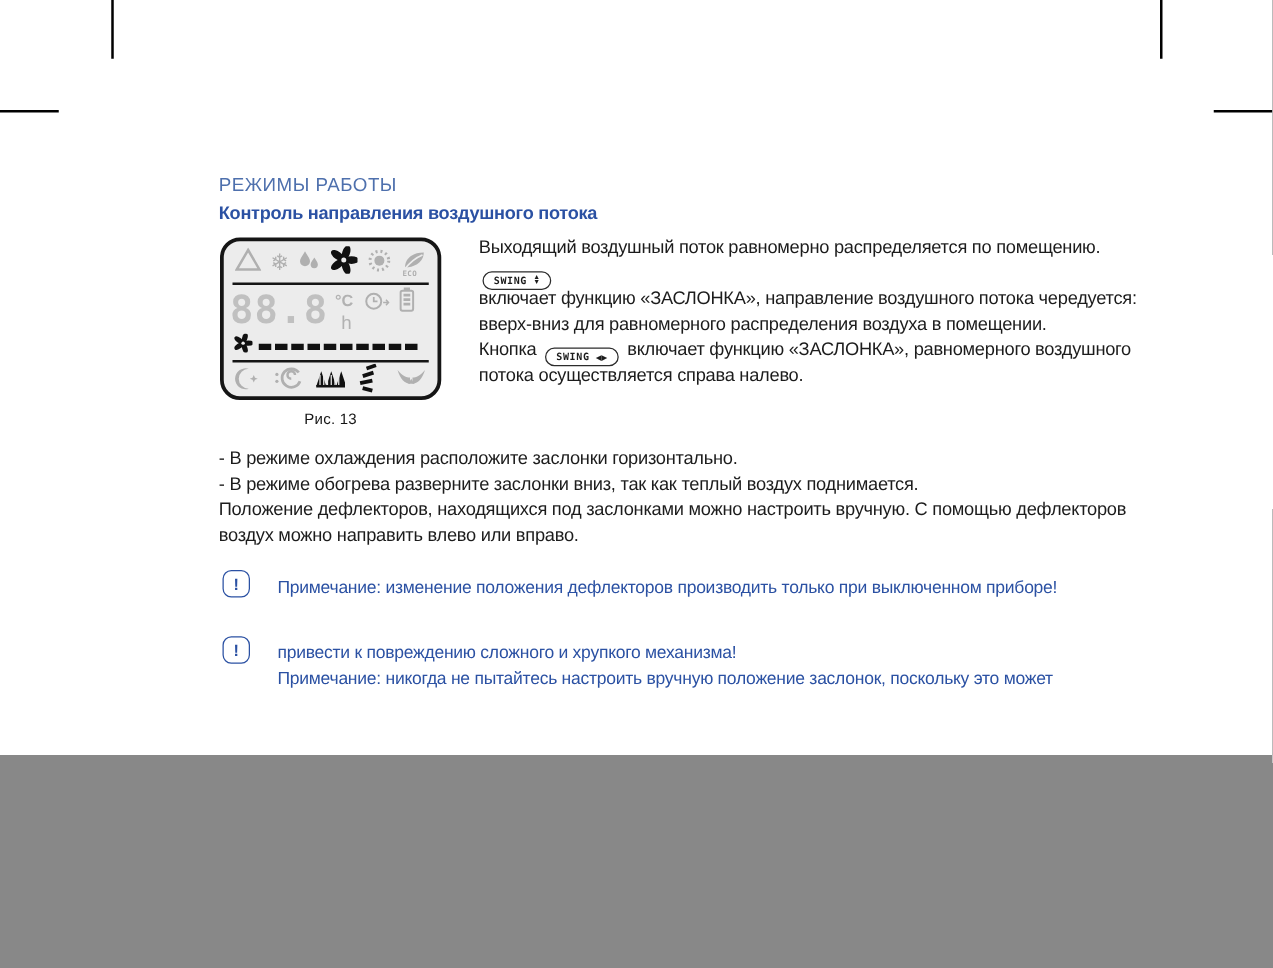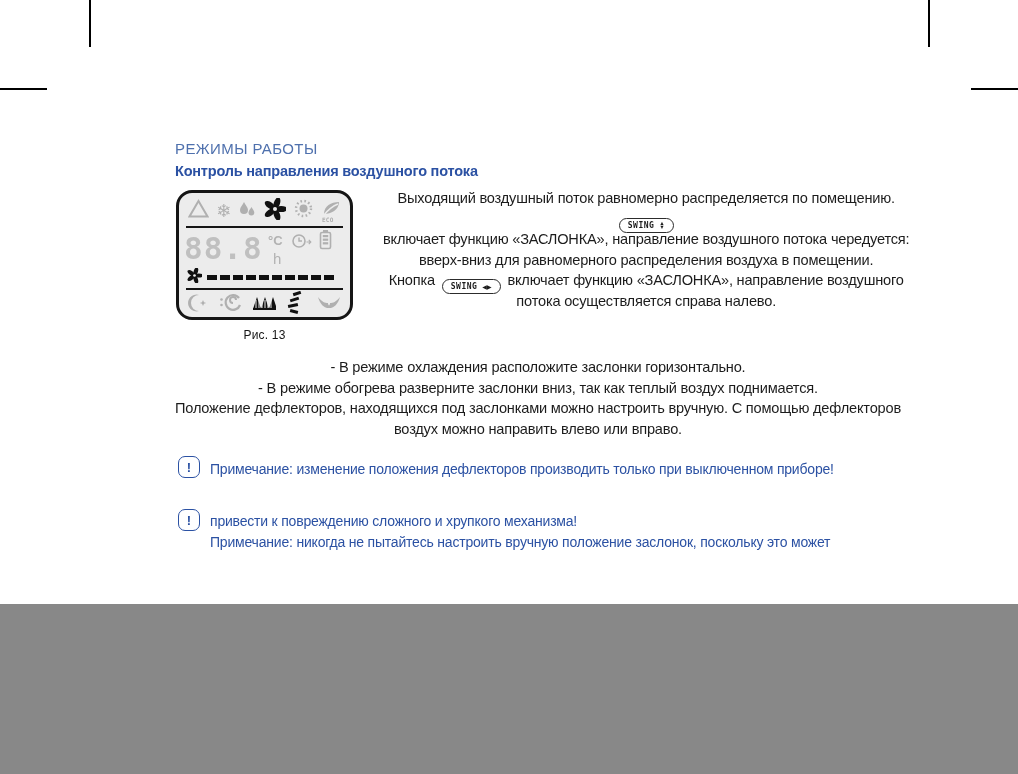--- a/index.html
+++ b/index.html
@@ -58,21 +58,21 @@
     color:#aeaeae; letter-spacing:0.3px; font-family:"DejaVu Sans Mono", monospace;
   }
   .snow { font-size:18px; color:#b0b0b0; font-family:"DejaVu Sans", sans-serif; line-height:1; }
   .fig-caption {
     position:absolute; left:176px; top:328px; width:177px; text-align:center;
     font-size:12px; color:#151515; letter-spacing:0.2px;
   }
 
   
   .txt { font-size:14.6px; color:#1c1c1c; letter-spacing:-0.2px; }
-  .txt .ln { height:20.6px; white-space:nowrap;text-align:center; }
+  .txt .ln { height:20.6px; white-space:nowrap; }
   .intro-block { position:absolute; left:383px; top:190px; }
   .body-block  { position:absolute; left:175px; top:359px; }
 
   .pill-btn {
     display:inline-flex; align-items:center; gap:5px;
     border:1.3px solid #2c2c2c; border-radius:10px;
     padding:2px 8px; margin:0 3px; vertical-align:-4px; background:#fff;
   }
   .pill-label {
     font-family:"DejaVu Sans Mono", monospace; font-weight:bold;
@@ -82,21 +82,21 @@
   .arrows-h { font-size:6px; color:#1c1c1c; letter-spacing:0; }
 
   
   .note-icon {
     position:absolute; width:22px; height:22px;
     border:1.6px solid #2b51a3; border-radius:7px;
     display:flex; align-items:center; justify-content:center;
     color:#2b51a3; font-weight:bold; font-size:13px;
   }
   .note-text {
-    position:absolute; left:210px; color:#2b51a3;
+    position:absolute; left:222px; color:#2b51a3;
     font-size:14px; letter-spacing:-0.2px; white-space:nowrap; line-height:21px;
   }
 
   .page-number {
     position:absolute; left:146px; top:629px;
     font-size:18px; font-weight:bold; color:#737373;
   }
 </style>
 </head>
 <body>
@@ -273,21 +273,21 @@
       </span>
     </div>
     <div class="ln">включает функцию «ЗАСЛОНКА», направление воздушного потока чередуется:</div>
     <div class="ln">вверх-вниз для равномерного распределения воздуха в помещении.</div>
     <div class="ln">
       <span>Кнопка</span>
       <span class="pill-btn">
         <span class="pill-label">SWING</span>
         <span class="arrows-h">◀▶</span>
       </span>
-      <span>включает функцию «ЗАСЛОНКА», направление воздушного</span>
+      <span>включает функцию «ЗАСЛОНКА», равномерного воздушного</span>
     </div>
     <div class="ln">потока осуществляется справа налево.</div>
   </div>
 
   <div class="body-block txt">
     <div class="ln">- В режиме охлаждения расположите заслонки горизонтально.</div>
     <div class="ln">- В режиме обогрева разверните заслонки вниз, так как теплый воздух поднимается.</div>
     <div class="ln">Положение дефлекторов, находящихся под заслонками можно настроить вручную. С помощью дефлекторов</div>
     <div class="ln">воздух можно направить влево или вправо.</div>
   </div>

